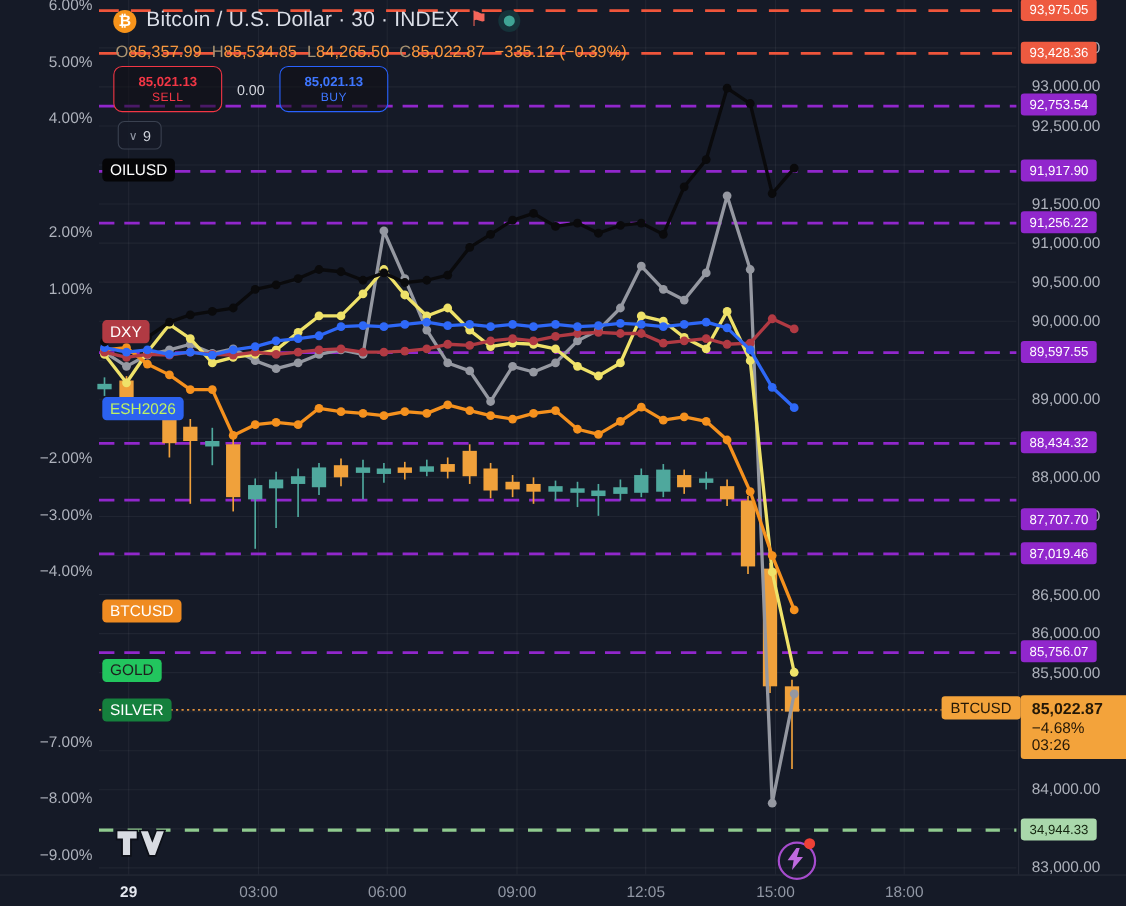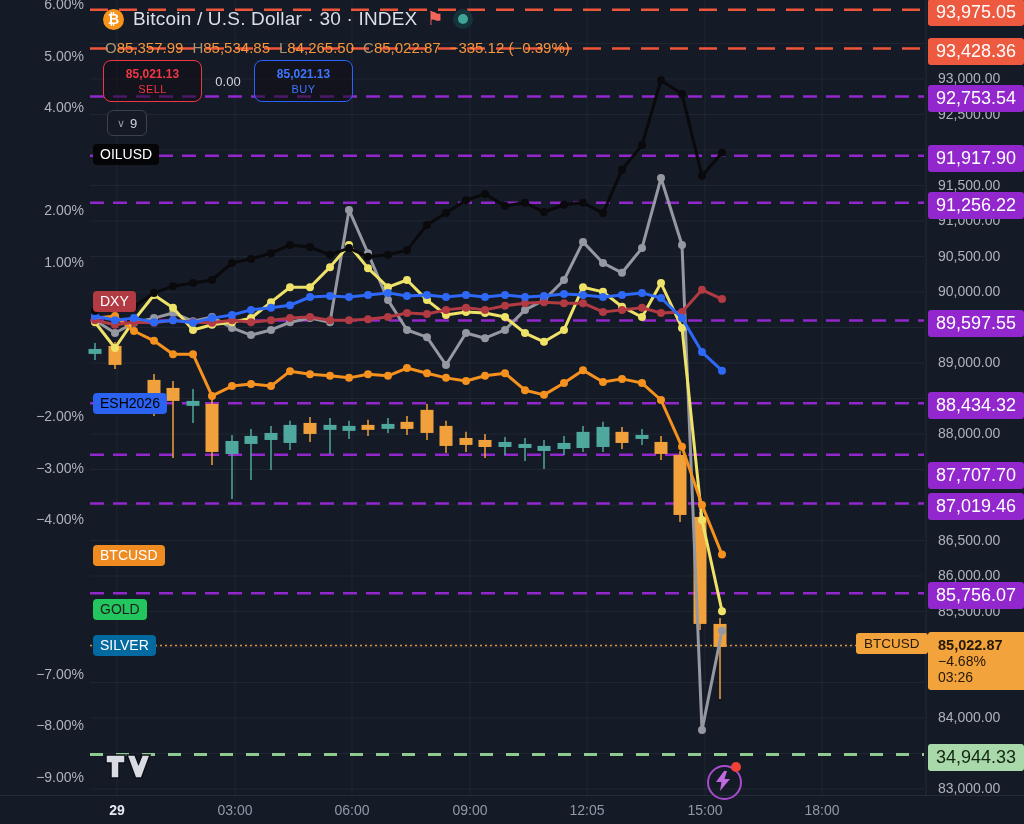--- a/index.html
+++ b/index.html
@@ -31,21 +31,21 @@
   .spread{width:52px;text-align:center;color:#d1d4dc;font-size:13px;}
   #interval{position:absolute;left:107px;top:110px;z-index:6;height:24px;padding:0 9px;
     border:1px solid #3a4150;border-radius:6px;background:rgba(21,26,39,.85);
     display:flex;align-items:center;gap:5px;color:#cfd3dc;font-size:13px;cursor:pointer;}
   .chev{color:#9298a5;font-size:11px;}
   
   #left-axis{position:absolute;left:0;top:0;width:86px;height:795px;z-index:3;}
   .ltick{position:absolute;right:2px;width:80px;text-align:right;color:#aeb2bc;font-size:14px;}
   #right-axis{position:absolute;left:926px;top:0;width:98px;height:795px;z-index:3;}
   .rtick{position:absolute;left:12px;color:#aeb2bc;font-size:14px;white-space:nowrap;}
-  .rlab{position:absolute;left:2px;padding:3px 8px;border-radius:3px;font-size:18px;color:#fff;white-space:nowrap;}
+  .rlab{position:absolute;left:2px;padding:3px 8px;border-radius:3px;font-size:12px;color:#fff;white-space:nowrap;}
   .rlab.hl{background:#ee5a40;}
   .rlab.level{background:#9127cc;}
   .rlab.low{background:#a9d8ab;color:#14260f;}
   #price-box{position:absolute;left:928px;width:94px;z-index:4;background:#f3a33b;border-radius:3px;
     color:#241807;font-size:14px;line-height:16px;padding:5px 0 5px 10px;}
   #price-box .pb-price{font-weight:bold;font-size:14.5px;}
   #btc-tag{position:absolute;z-index:4;background:#f3a33b;border-radius:3px;color:#241807;
     font-size:13.5px;padding:3px 8px;}
   #time-axis{position:absolute;left:0;top:795px;width:1024px;height:29px;z-index:3;border-top:1px solid #262b38;}
   .ttick{position:absolute;top:6px;width:60px;text-align:center;color:#9298a5;font-size:14px;}
@@ -457,23 +457,23 @@
       <div class="ttick" style="left: 205px;">03:00</div>
       <div class="ttick" style="left: 322px;">06:00</div>
       <div class="ttick" style="left: 440px;">09:00</div>
       <div class="ttick" style="left: 557px;">12:05</div>
       <div class="ttick" style="left: 675px;">15:00</div>
       <div class="ttick" style="left: 792px;">18:00</div>
     </div>
   <div id="overlays">
       <div class="otag" style="top: 144px; background: rgb(5, 5, 7); color: rgb(255, 255, 255);">OILUSD</div>
       <div class="otag" style="top: 291px; background: rgb(177, 58, 67); color: rgb(255, 255, 255);">DXY</div>
-      <div class="otag" style="top: 361px; background: rgb(43, 98, 240); color: #000000; margin-top: 32px;">ESH2026</div>
+      <div class="otag" style="top: 361px; background: rgb(43, 98, 240); color: #bef264;">ESH2026</div>
       <div class="otag" style="top: 545px; background: rgb(239, 139, 33); color: rgb(255, 255, 255);">BTCUSD</div>
-      <div class="otag" style="top: 635px; background: #0369a1; color: rgb(255, 255, 255);">SILVER</div>
+      <div class="otag" style="top: 635px; background: #15803d; color: rgb(255, 255, 255);">SILVER</div>
       <div class="otag" style="top: 599px; background: #22c55e; color: rgb(30, 30, 30);">GOLD</div>
     </div>
 
   <div id="btc-tag" style="left: 856px; top: 633.376px;">BTCUSD</div>
 
   <div id="price-box" style="top: 632.376px;">
     <div class="pb-price">85,022.87</div>
     <div>−4.68%</div>
     <div>03:26</div>
   </div>

